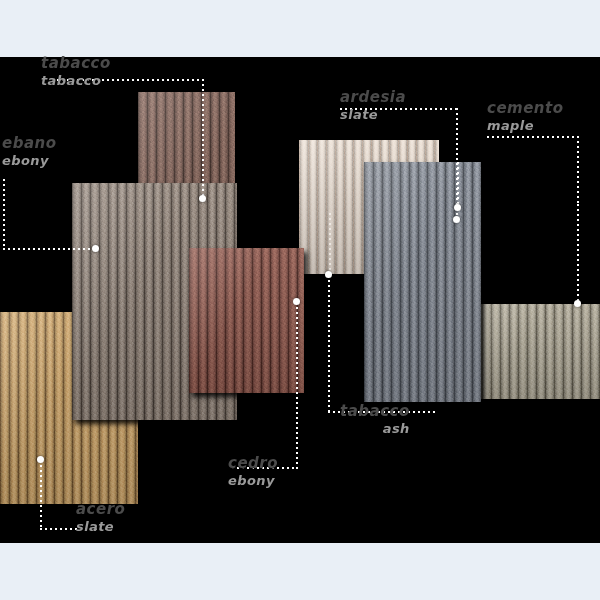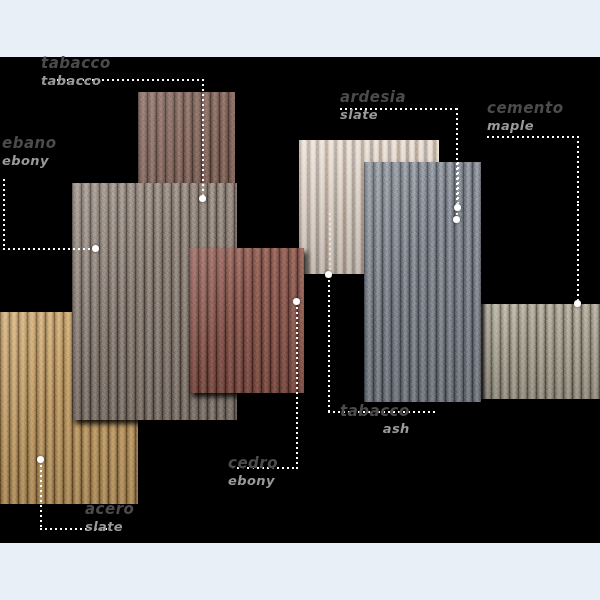--- a/index.html
+++ b/index.html
@@ -186,21 +186,21 @@
   <div class="label" style="left:41px; top:56px;">
     <span class="it">tabacco</span>
     <span class="en">tabacco</span>
   </div>
 
   <div class="label" style="left:2px; top:136px;">
     <span class="it">ebano</span>
     <span class="en" style="">ebony</span>
   </div>
 
-  <div class="label center" style="left:85px; top:502px;">
+  <div class="label center" style="left:76px; top:502px;">
     <span class="it">acero</span>
     <span class="en">slate</span>
   </div>
 
   <div class="label center" style="left:228px; top:456px;">
     <span class="it">cedro</span>
     <span class="en">ebony</span>
   </div>
 
   <div class="label" style="left:340px; top:90px;">

